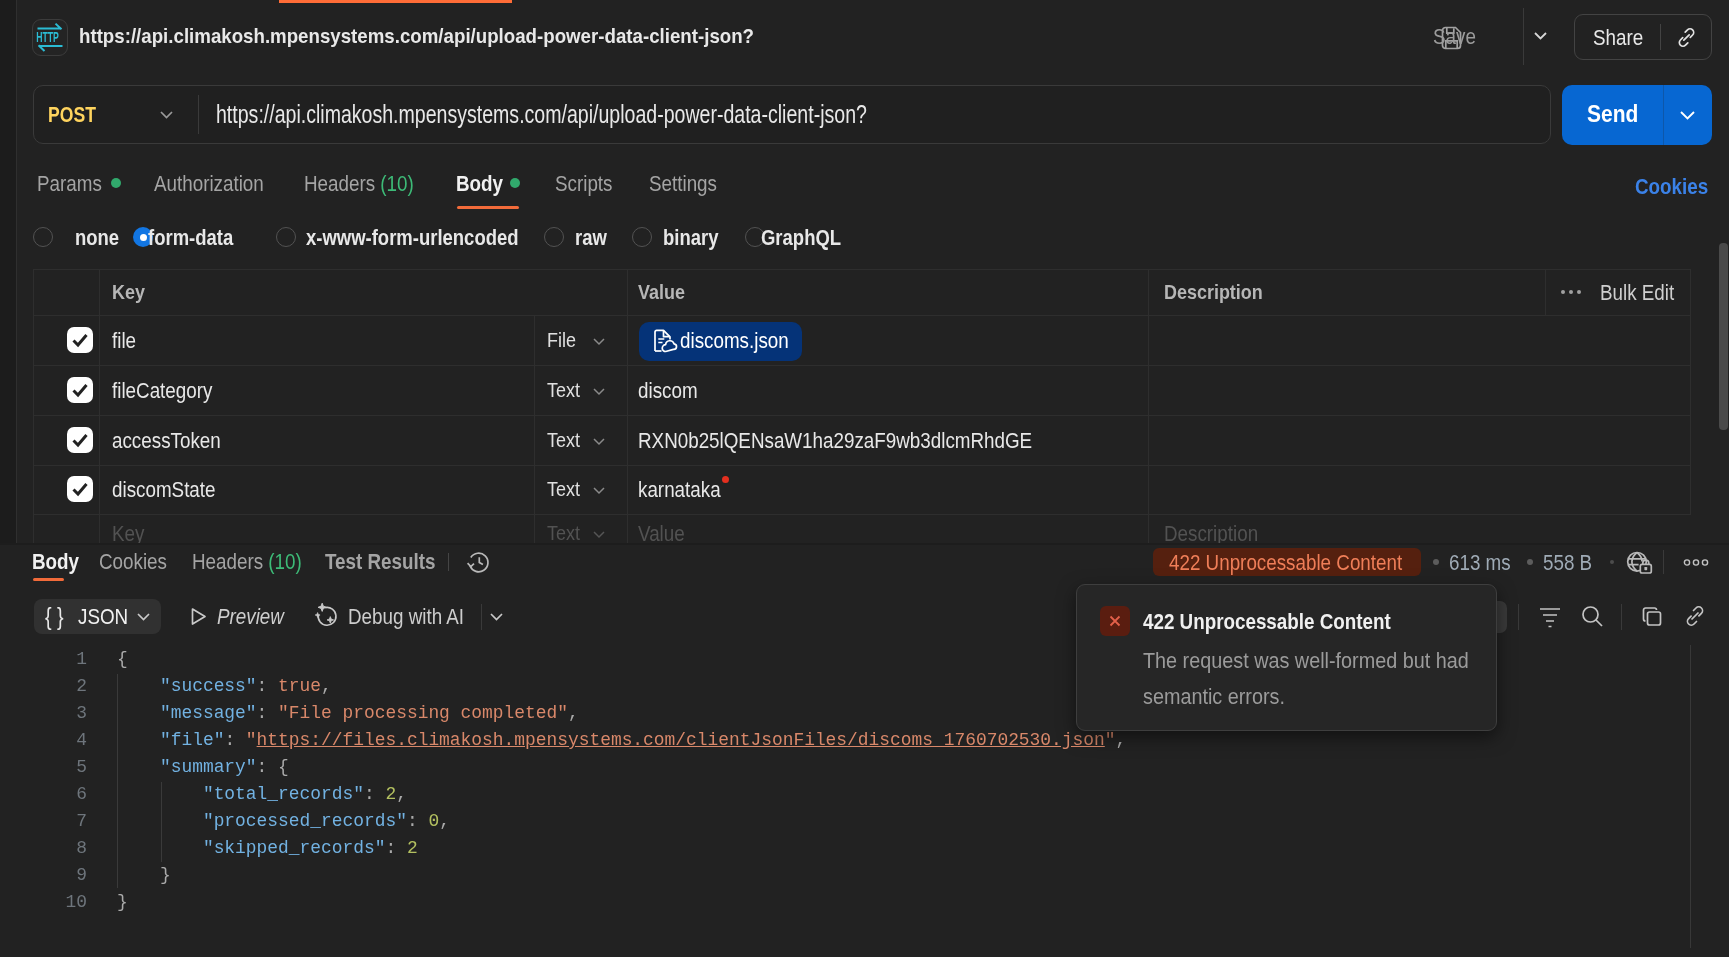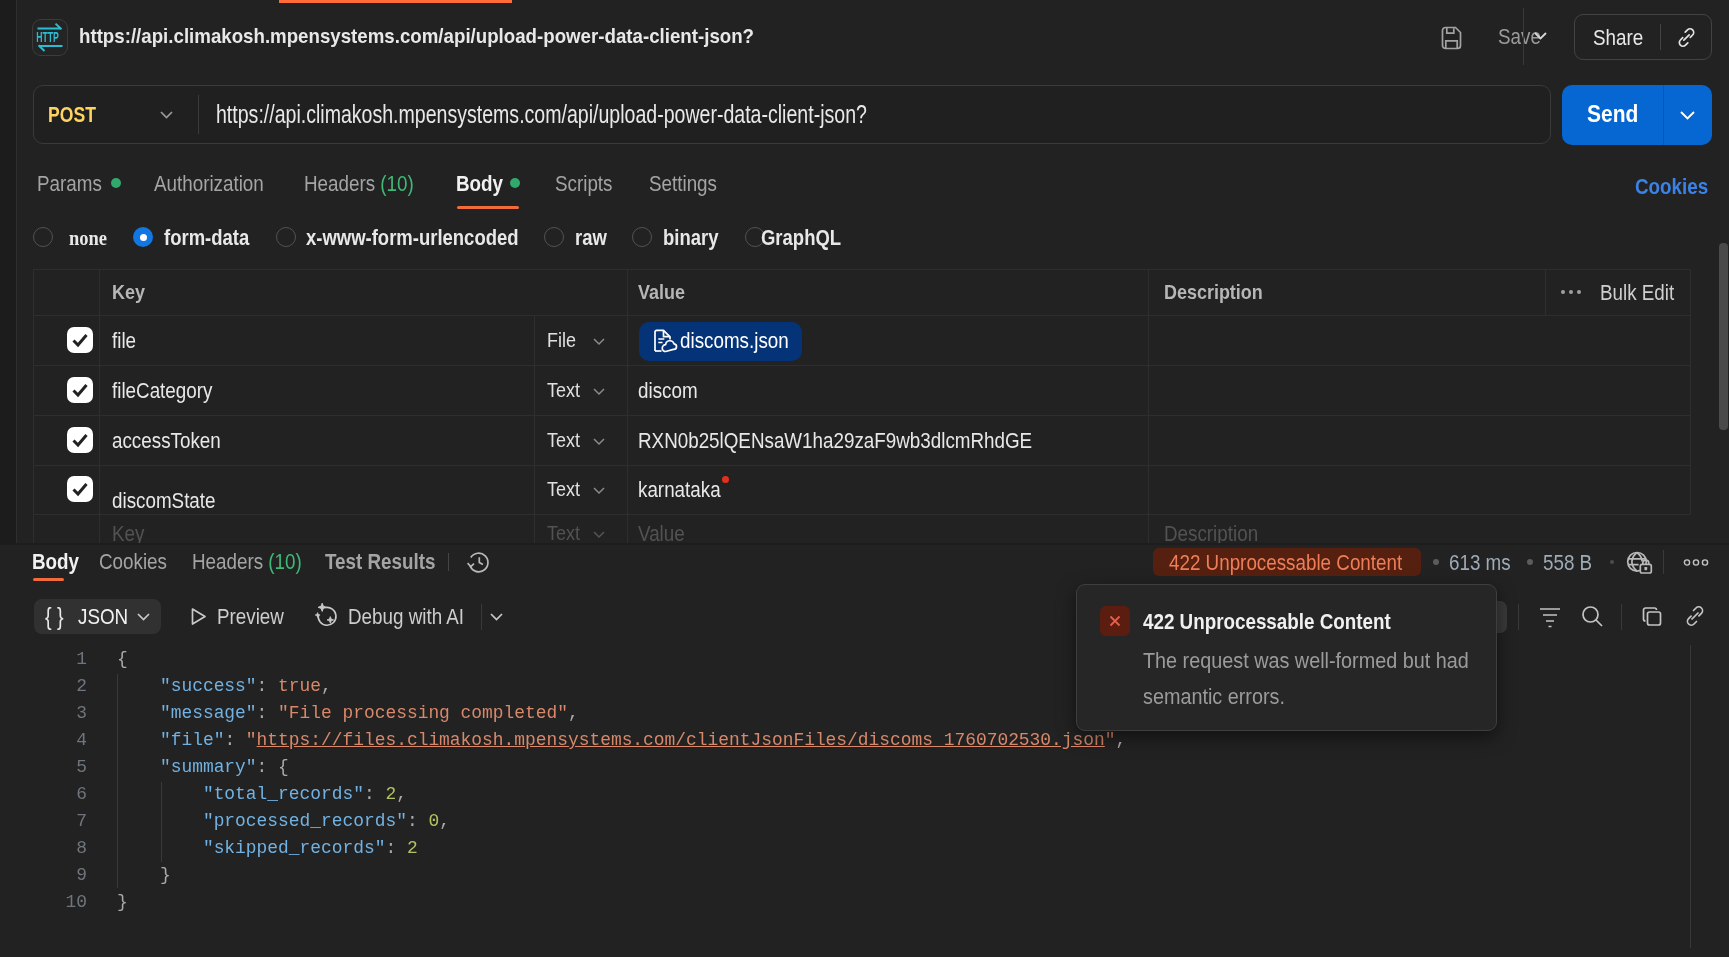--- a/index.html
+++ b/index.html
@@ -28,21 +28,21 @@
 </div>
 <div class="abs" style="left:79px;top:24px;"><span class="t b" style="font-size:21px;transform:scaleX(.89);">https://api.climakosh.mpensystems.com/api/upload-power-data-client-json?</span></div>
 
 <svg class="abs" style="left:1440px;top:25px;" width="23" height="26" viewBox="0 0 23 26">
   <g stroke="#a2a2a2" stroke-width="1.7" fill="none">
     <path d="M2.5 5.5 a3 3 0 0 1 3-3 H15.5 l5 5 V20.5 a3 3 0 0 1-3 3 H5.5 a3 3 0 0 1-3-3 z"></path>
     <path d="M6.8 3 v5.2 h7 V3.2"></path>
     <path d="M5.8 23.2 v-7.4 h11.4 v7.4"></path>
   </g>
 </svg>
-<div class="abs" style="left:1498px;top:24px;text-align:center;"><span class="t" style="color:#9b9b9b;">Save</span></div>
+<div class="abs" style="left:1433px;top:24px;text-align:center;"><span class="t" style="color:#9b9b9b;">Save</span></div>
 <div class="abs" style="left:1523px;top:8px;width:1px;height:57px;background:#3a3a3a;"></div>
 <svg class="abs" style="left:1533px;top:31px;" width="15" height="10" viewBox="0 0 15 10">
     <path d="M2 2 L7.5 7.5 L13 2" stroke="#d7d7d7" stroke-width="1.8" fill="none"></path>
   </svg>
 
 <div class="abs" style="left:1574px;top:14px;width:138px;height:46px;border:1px solid #434343;border-radius:9px;"></div>
 <div class="abs" style="left:1593px;top:25px;"><span class="t">Share</span></div>
 <div class="abs" style="left:1660px;top:24px;width:1px;height:26px;background:#434343;"></div>
 <svg class="abs" style="left:1675px;top:26px;" width="23" height="23" viewBox="0 0 23 23">
   <g stroke="#e3e3e3" stroke-width="1.7" fill="none" stroke-linecap="round">
@@ -72,24 +72,24 @@
 <div class="abs" style="left:154px;top:171px;"><span class="t" style="color:#a4a4a4;">Authorization</span></div>
 <div class="abs" style="left:304px;top:171px;"><span class="t" style="color:#a4a4a4;">Headers <span style="color:#3dba77;">(10)</span></span></div>
 <div class="abs" style="left:456px;top:171px;"><span class="t b" style="color:#f1f1f1;">Body</span></div>
 <div class="abs" style="left:510px;top:178px;width:10px;height:10px;border-radius:50%;background:#31a96c;"></div>
 <div class="abs" style="left:555px;top:171px;"><span class="t" style="color:#a4a4a4;">Scripts</span></div>
 <div class="abs" style="left:649px;top:171px;"><span class="t" style="color:#a4a4a4;">Settings</span></div>
 <div class="abs" style="left:457px;top:206px;width:62px;height:3px;background:#f26b3a;border-radius:2px;"></div>
 <div class="abs" style="left:1635px;top:174px;"><span class="t b" style="color:#3b82e8;">Cookies</span></div>
 
 <div class="abs" style="left:33px;top:227px;width:20px;height:20px;border-radius:50%;border:1.5px solid #525252;"></div>
-<div class="abs" style="left:69px;top:225px;font-family:Liberation Serif, serif;"><span class="t b" style="transform:scaleX(.84);">none</span></div>
+<div class="abs" style="left:75px;top:225px;"><span class="t b" style="transform:scaleX(.84);">none</span></div>
 <div class="abs" style="left:133px;top:227px;width:20px;height:20px;border-radius:50%;background:#1276e3;"></div>
 <div class="abs" style="left:139.5px;top:233.5px;width:7px;height:7px;border-radius:50%;background:#fff;"></div>
-<div class="abs" style="left:164px;top:225px;"><span class="t b" style="transform:scaleX(.84);">form-data</span></div>
+<div class="abs" style="left:148px;top:225px;"><span class="t b" style="transform:scaleX(.84);">form-data</span></div>
 <div class="abs" style="left:276px;top:227px;width:20px;height:20px;border-radius:50%;border:1.5px solid #525252;"></div>
 <div class="abs" style="left:306px;top:225px;"><span class="t b" style="transform:scaleX(.84);">x-www-form-urlencoded</span></div>
 <div class="abs" style="left:544px;top:227px;width:20px;height:20px;border-radius:50%;border:1.5px solid #525252;"></div>
 <div class="abs" style="left:575px;top:225px;"><span class="t b" style="transform:scaleX(.84);">raw</span></div>
 <div class="abs" style="left:632px;top:227px;width:20px;height:20px;border-radius:50%;border:1.5px solid #525252;"></div>
 <div class="abs" style="left:663px;top:225px;"><span class="t b" style="transform:scaleX(.84);">binary</span></div>
 <div class="abs" style="left:745px;top:227px;width:20px;height:20px;border-radius:50%;border:1.5px solid #525252;"></div>
 <div class="abs" style="left:761px;top:225px;"><span class="t b" style="transform:scaleX(.84);">GraphQL</span></div>
 
 <div id="tablewrap" class="abs" style="left:33px;top:269px;width:1659px;height:276px;overflow:hidden;">
@@ -159,21 +159,21 @@
 <div class="abs" style="left:547px;top:428px;"><span class="t" style="font-size:21px;color:#e0e0e0;">Text</span></div>
 <svg class="abs" style="left:592px;top:437px;" width="14" height="9" viewBox="0 0 14 9">
     <path d="M2 2 L7 7 L12 2" stroke="#8a8a8a" stroke-width="1.5" fill="none"></path>
   </svg>
 <div class="abs" style="left:638px;top:428px;"><span class="t">RXN0b25lQENsaW1ha29zaF9wb3dlcmRhdGE</span></div>
 
 <div class="abs" style="left:67px;top:476px;width:26px;height:26px;background:#fff;border-radius:7px;"></div>
 <svg class="abs" style="left:67px;top:476px;" width="26" height="26" viewBox="0 0 26 26">
     <path d="M6.5 13.5 L11 18 L19.5 8" stroke="#222" stroke-width="3" fill="none"></path>
   </svg>
-<div class="abs" style="left:112px;top:488px;"><span class="t">discomState</span></div>
+<div class="abs" style="left:112px;top:477px;"><span class="t">discomState</span></div>
 <div class="abs" style="left:547px;top:477px;"><span class="t" style="font-size:21px;color:#e0e0e0;">Text</span></div>
 <svg class="abs" style="left:592px;top:486px;" width="14" height="9" viewBox="0 0 14 9">
     <path d="M2 2 L7 7 L12 2" stroke="#8a8a8a" stroke-width="1.5" fill="none"></path>
   </svg>
 <div class="abs" style="left:638px;top:477px;"><span class="t">karnataka</span></div>
 <div class="abs" style="left:722px;top:476px;width:7px;height:7px;border-radius:50%;background:#e42f1f;"></div>
 
 <div class="abs" style="left:112px;top:521px;"><span class="t" style="color:#525252;">Key</span></div>
 <div class="abs" style="left:547px;top:521px;"><span class="t" style="font-size:21px;color:#525252;">Text</span></div>
 <svg class="abs" style="left:592px;top:530px;" width="14" height="9" viewBox="0 0 14 9">
@@ -227,21 +227,21 @@
 <div class="abs" style="left:34px;top:599px;width:127px;height:35px;background:#313131;border-radius:8px;"></div>
 <div class="abs" style="left:45px;top:604px;"><span class="t" style="font-size:23px;">{ }</span></div>
 <div class="abs" style="left:78px;top:604px;"><span class="t" style="color:#f1f1f1;">JSON</span></div>
 <svg class="abs" style="left:136px;top:612px;" width="15" height="10" viewBox="0 0 15 10">
     <path d="M2 2 L7.5 7.5 L13 2" stroke="#c9c9c9" stroke-width="1.7" fill="none"></path>
   </svg>
 
 <svg class="abs" style="left:189px;top:606px;" width="19" height="21" viewBox="0 0 19 21">
     <path d="M3.5 3 L16 10.5 L3.5 18 Z" stroke="#c9c9c9" stroke-width="1.7" fill="none" stroke-linejoin="round"></path>
   </svg>
-<div class="abs" style="left:217px;top:604px;"><span class="t" style="color:#cdcdcd;">Preview</span></div>
+<div class="abs" style="left:217px;top:604px;font-style:italic;"><span class="t" style="color:#cdcdcd;">Preview</span></div>
 
 <svg class="abs" style="left:315px;top:602px;" width="26" height="27" viewBox="0 0 26 27">
   <g stroke="#c9c9c9" stroke-width="1.6" fill="none">
     <path d="M10.2 5.6 a8.9 8.9 0 1 1-6.9 7.2"></path>
   </g>
   <g fill="#c9c9c9" stroke="#c9c9c9" stroke-width="1" stroke-linejoin="round">
     <path d="M7.2 1.2 l1.1 3 3 1.1 -3 1.1 -1.1 3 -1.1-3 -3-1.1 3-1.1 z"></path>
     <path d="M2.6 10.5 l.7 1.8 1.8.7 -1.8.7 -.7 1.8 -.7-1.8 -1.8-.7 1.8-.7 z" stroke-width=".6"></path>
     <path d="M15.3 14.6 l.9 2.4 2.4.9 -2.4.9 -.9 2.4 -.9-2.4 -2.4-.9 2.4-.9 z" stroke-width=".8"></path>
   </g>

